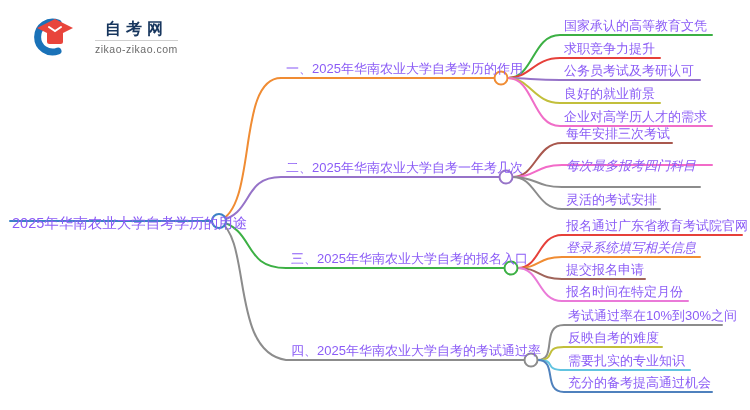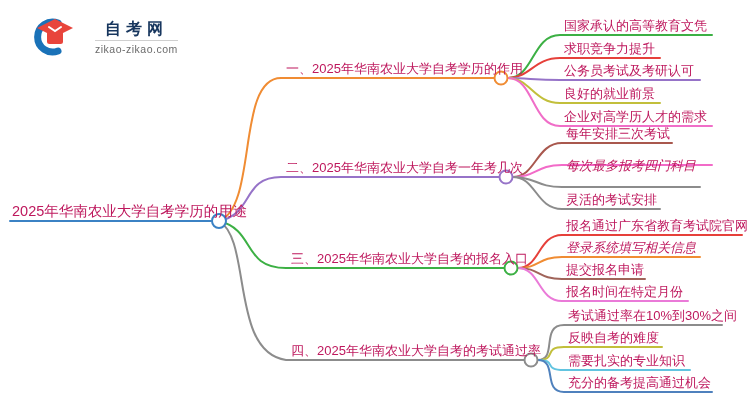--- a/index.html
+++ b/index.html
@@ -4,24 +4,24 @@
 <style>
   html,body{margin:0;padding:0;}
   body{
     width:750px;height:410px;position:relative;overflow:hidden;
     background:#ffffff;
     font-family:"Liberation Sans","DejaVu Sans",sans-serif;
   }
   #stage{position:absolute;inset:0;}
   svg.connectors{position:absolute;left:0;top:0;pointer-events:none;}
   .node{
-    position:absolute;color:#be185d;white-space:nowrap;
+    position:absolute;color:#8b5cf6;white-space:nowrap;
     cursor:default;
   }
-  .root-label{font-size:14.5px;}
+  .root-label{font-size:14.5px;margin-top:12px;}
   .branch-label{font-size:13px;}
   .leaf-label{font-size:13px;}
   .logo{position:absolute;left:28px;top:16px;display:flex;align-items:center;gap:21px;}
   .logo-text{display:flex;flex-direction:column;align-items:center;}
   .logo-title{font-size:16px;font-weight:bold;color:#17365e;letter-spacing:5px;line-height:1.2;}
   .logo-divider{width:100%;height:1px;background:#cfcfcf;margin:2px 0 2px 0;}
   .logo-domain{font-size:10.5px;color:#6b6b6b;letter-spacing:0.5px;}
 </style>
 </head>
 <body>

